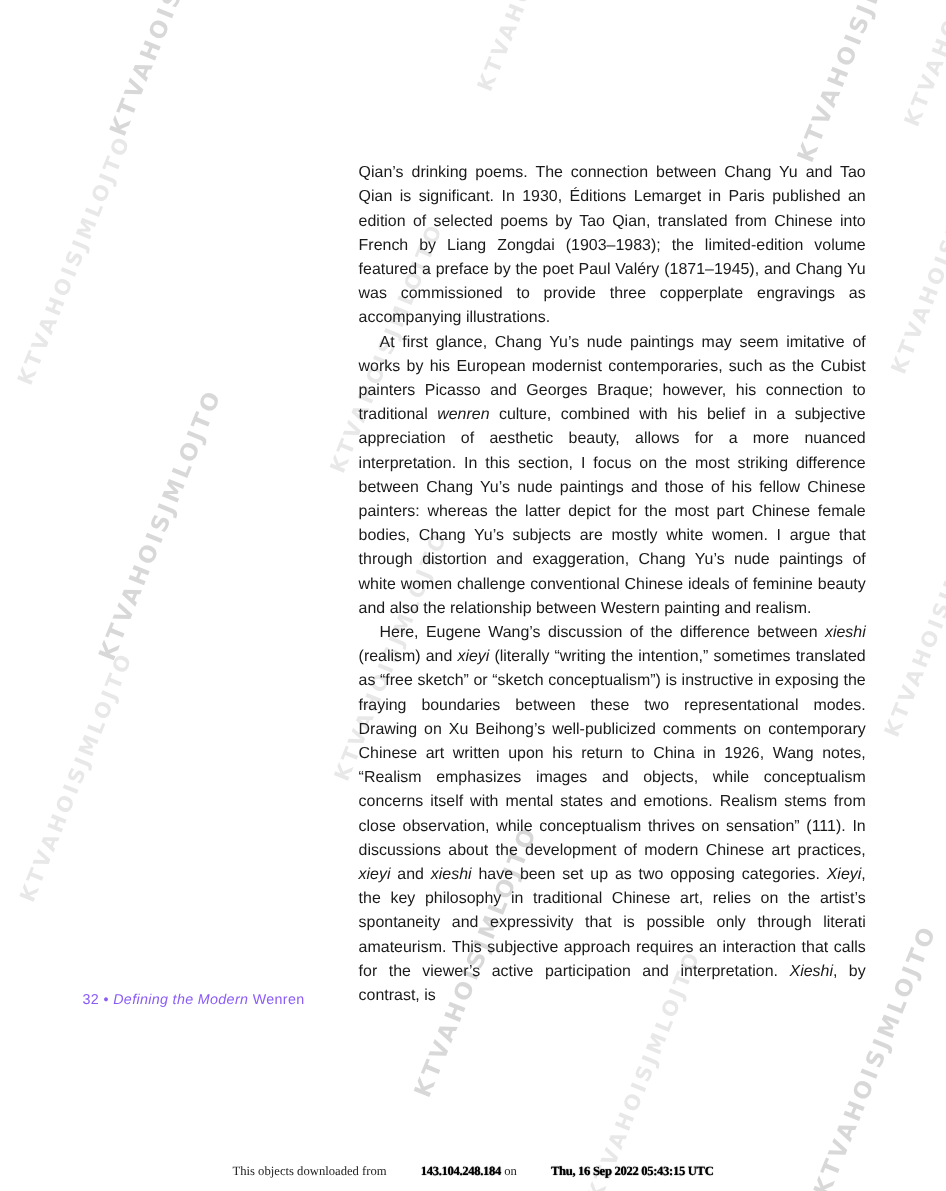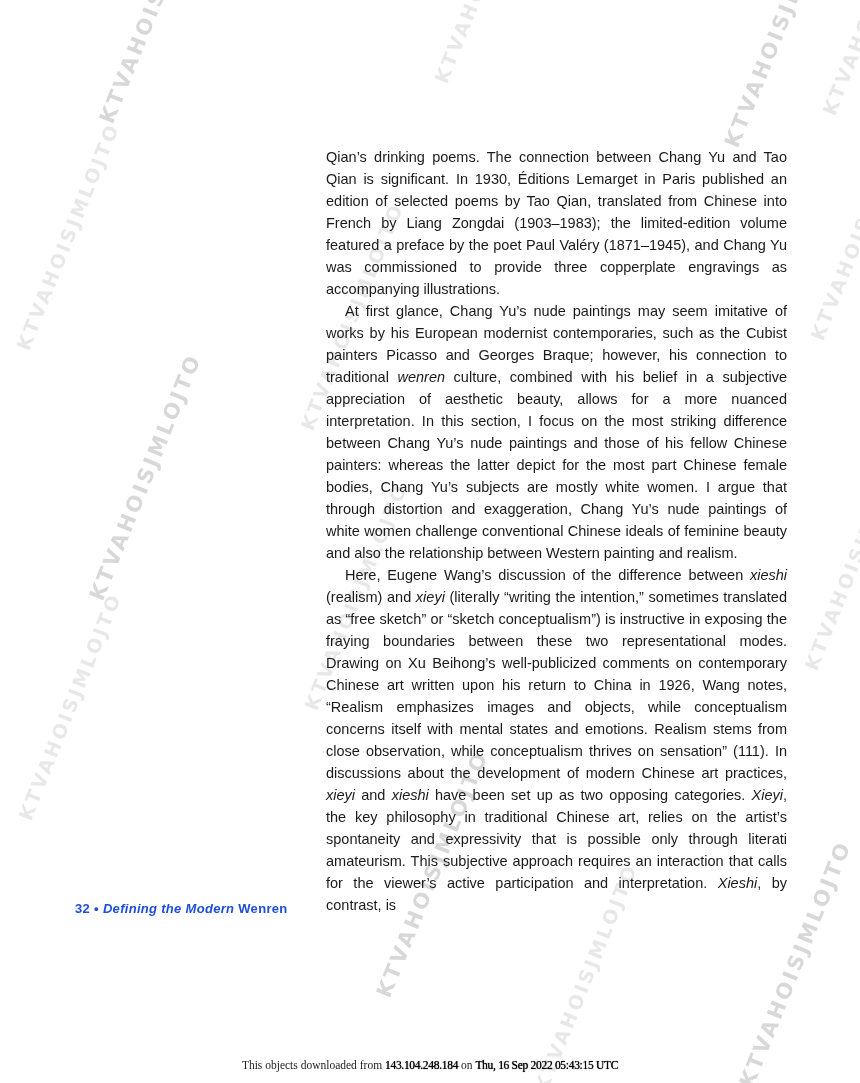--- a/index.html
+++ b/index.html
@@ -44,46 +44,47 @@
   .text-block p.indent { text-indent: 19px; }
   .text-block .it { font-style: italic; }
 
   
   .running-footer {
     position: absolute;
     left: 75px;
     top: 901px;
     z-index: 2;
     font-size: 13px;
-    font-weight: 700;
+    font-weight: 400;
     letter-spacing: 0.3px;
-    color: #1d4ed8;
+    color: #8b5cf6;
   }
   .running-footer .sep { padding: 0 4px; }
   .running-footer .bt-italic { font-style: italic; padding-right: 4px; }
   .running-footer .bt-wenren { font-style: normal; }
 
   
   .jstor {
     position: absolute;
     left: 0;
     right: 0;
     bottom: 10px;
     z-index: 2;
     text-align: center;
     font-family: "Liberation Serif", serif;
     font-size: 11.5px;
     line-height: 15px;
     color: #222;
   }
   .jstor .smudge {
-    font-weight: 400;
+    font-weight: 700;
     color: #000;
     letter-spacing: -0.3px;
     text-shadow: 0 0 1px #000;
+    margin-left: 28px;
   }
 </style>
 </head>
 <body>
 
 <div class="page">
 
   <div class="watermark-layer">
     <div class="wm" style="left:95px;  top:118px;">KTVAHOISJMLOJTO</div>
     <div class="wm light" style="left:430px; top:78px;">KTVAHOISJMLOJTO</div>

